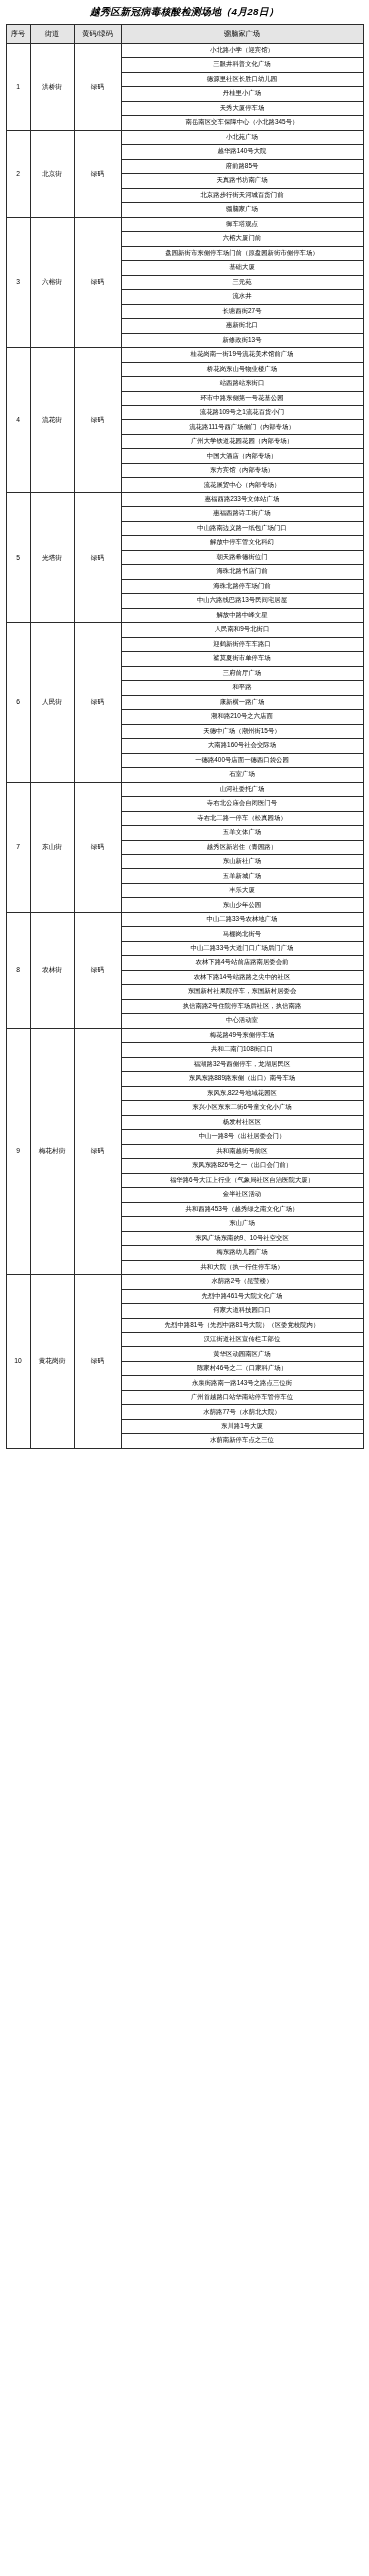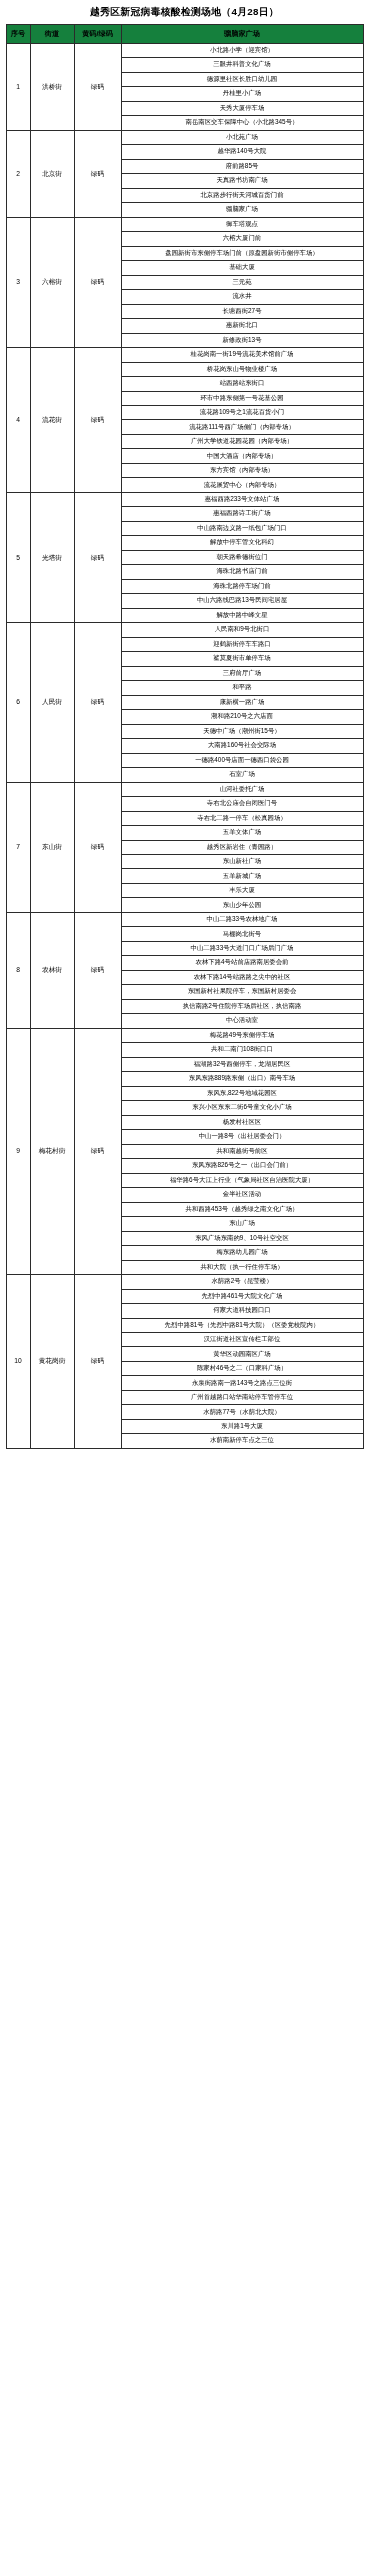--- a/index.html
+++ b/index.html
@@ -18,39 +18,40 @@
     box-sizing: border-box;
     padding: 0 0 10.3px 0;
   }
   .title {
     text-align: center;
     font-size: 9.8px;
     font-weight: bold;
     color: #000000;
     padding: 6.2px 0 5.2px 0;
     letter-spacing: 0.3px;
+    font-style: italic;
   }
   table.main {
     border-collapse: collapse;
     width: 357px;
     margin: 0 auto;
     table-layout: fixed;
   }
   table.main th, table.main td {
     border: 0.5px solid #2b2b2b;
     font-size: 6.7px;
     color: #000000;
     text-align: center;
     vertical-align: middle;
   }
   table.main th {
-    font-weight: bold;
+    font-weight: normal;
     font-size: 7.2px;
     height: 15.5px;
-    background: #15803d;
+    background: #e5e5e5;
   }
   col.c-idx { width: 24px; }
   col.c-street { width: 44px; }
   col.c-code { width: 47px; }
   col.c-addr { width: 242px; }
 
   td.idx, td.street, td.code {
     font-size: 6.7px;
     line-height: 1.5;
     padding: 1px;

